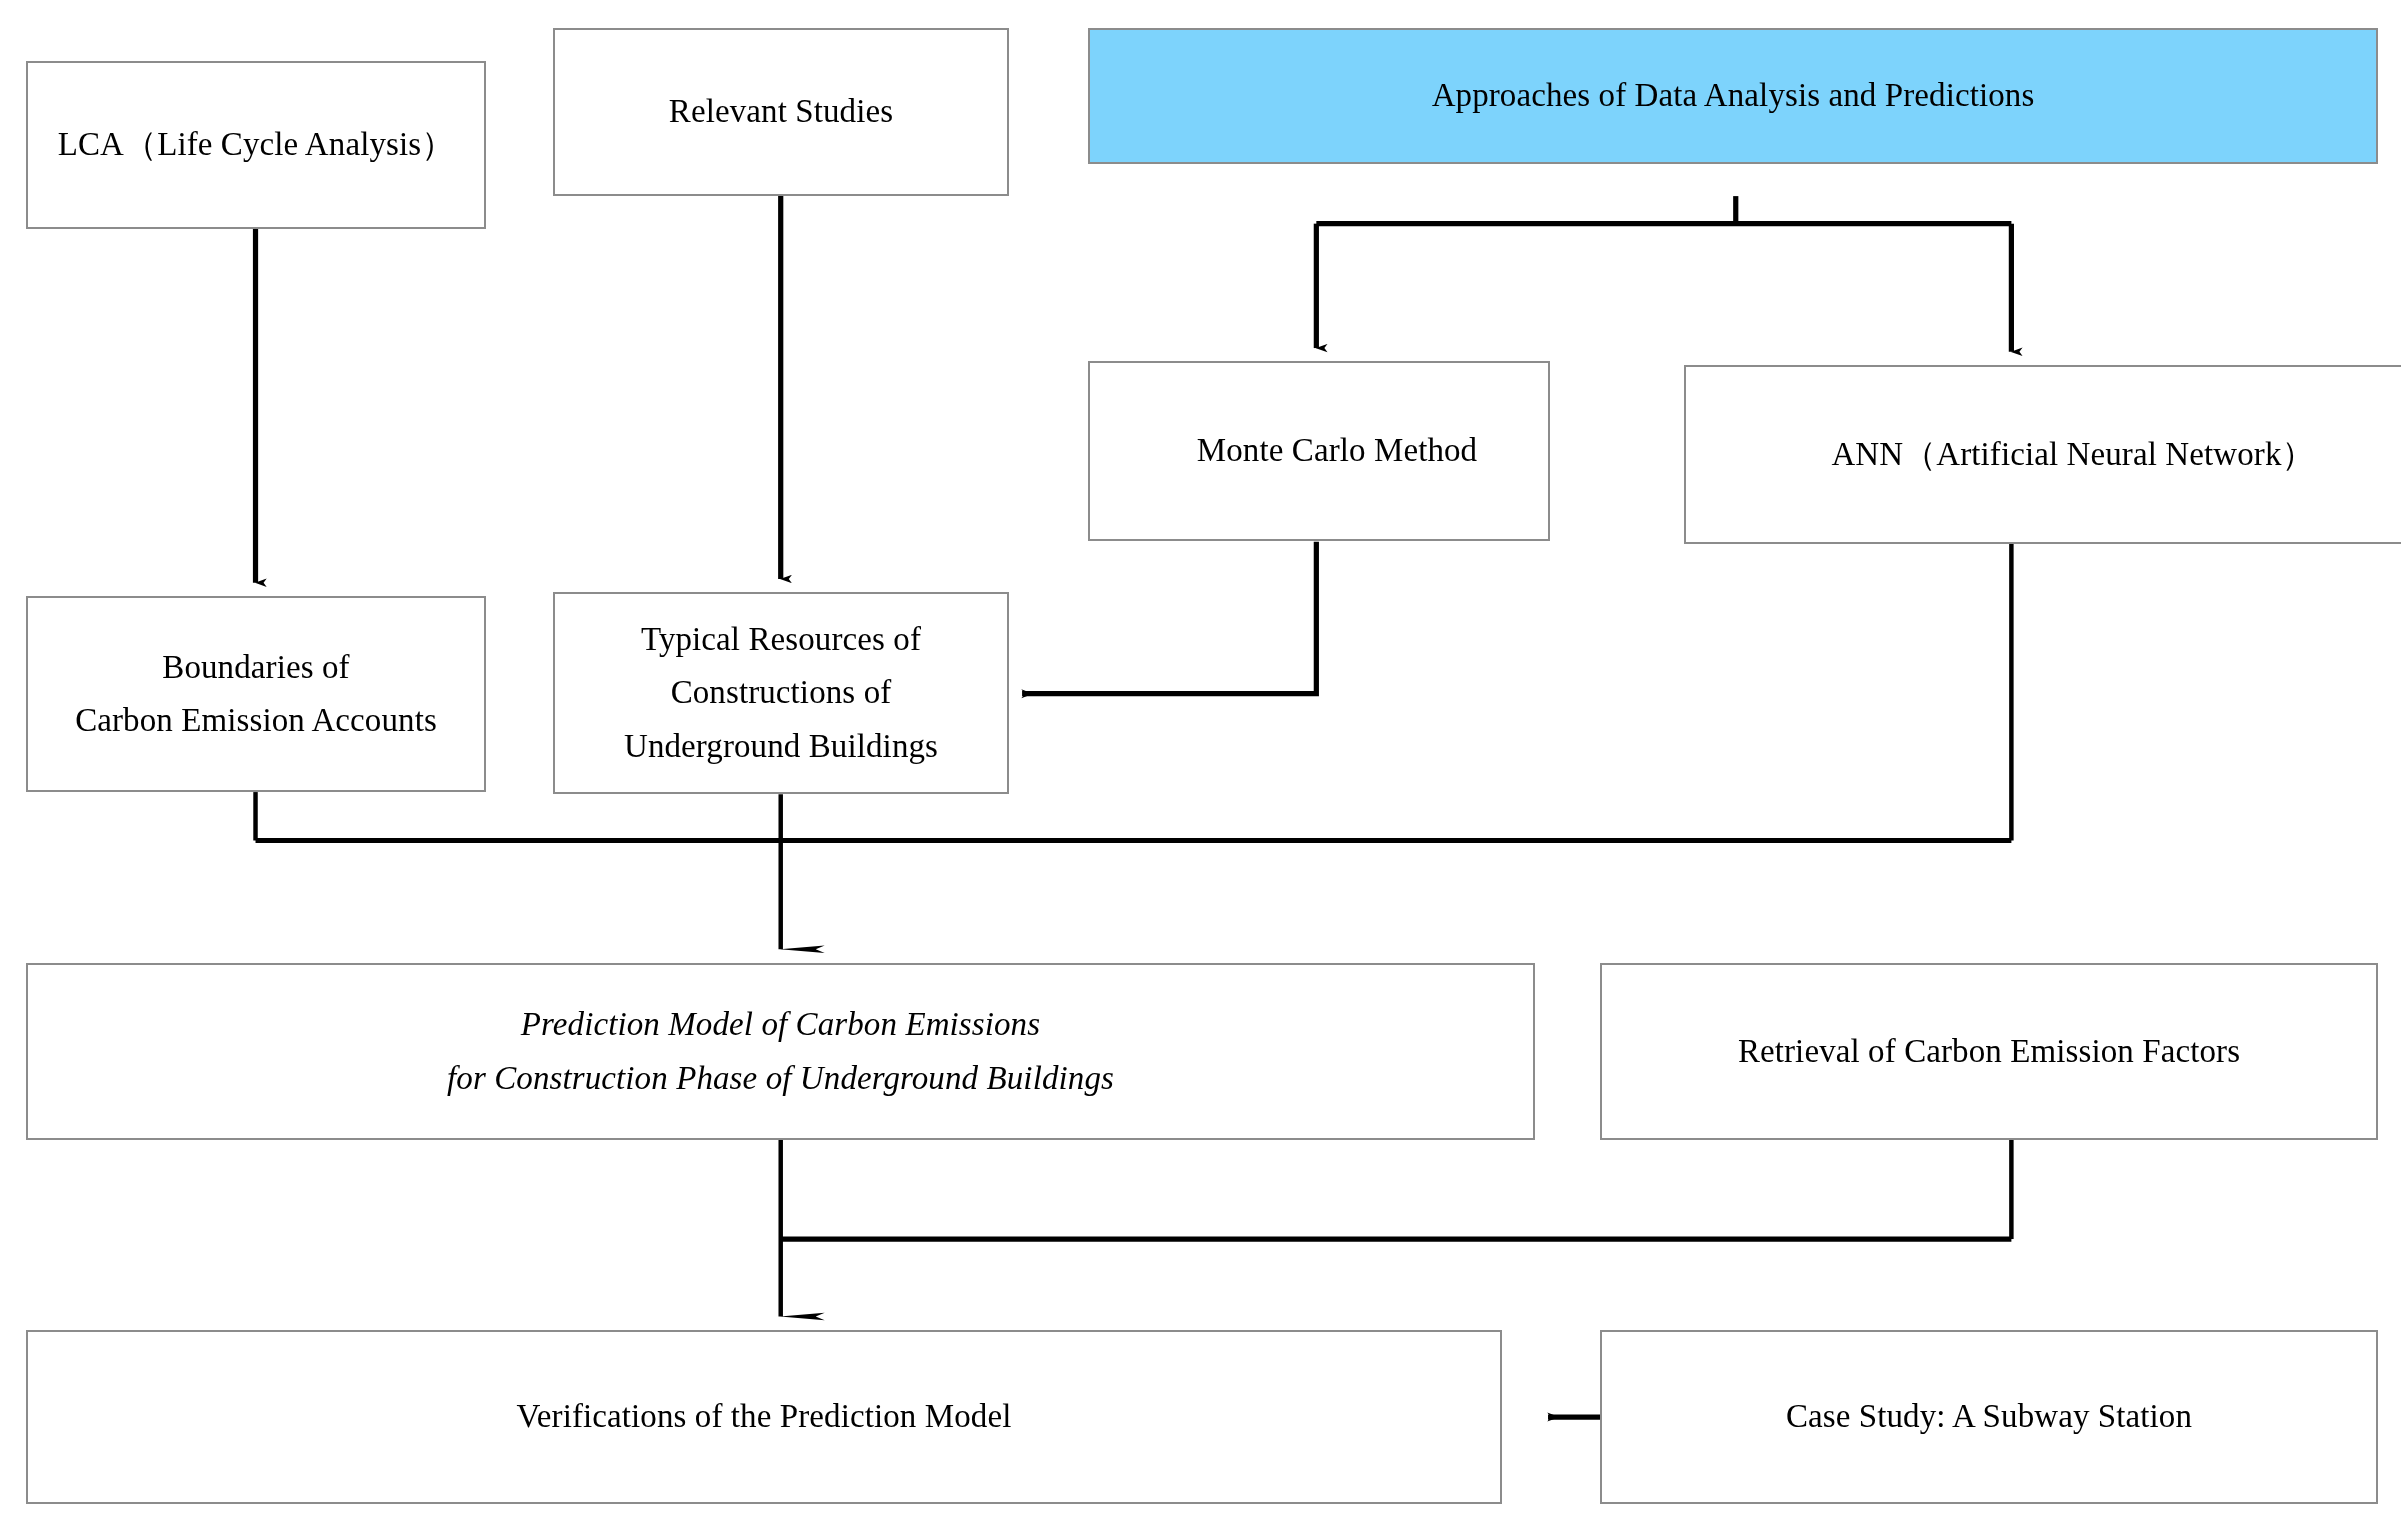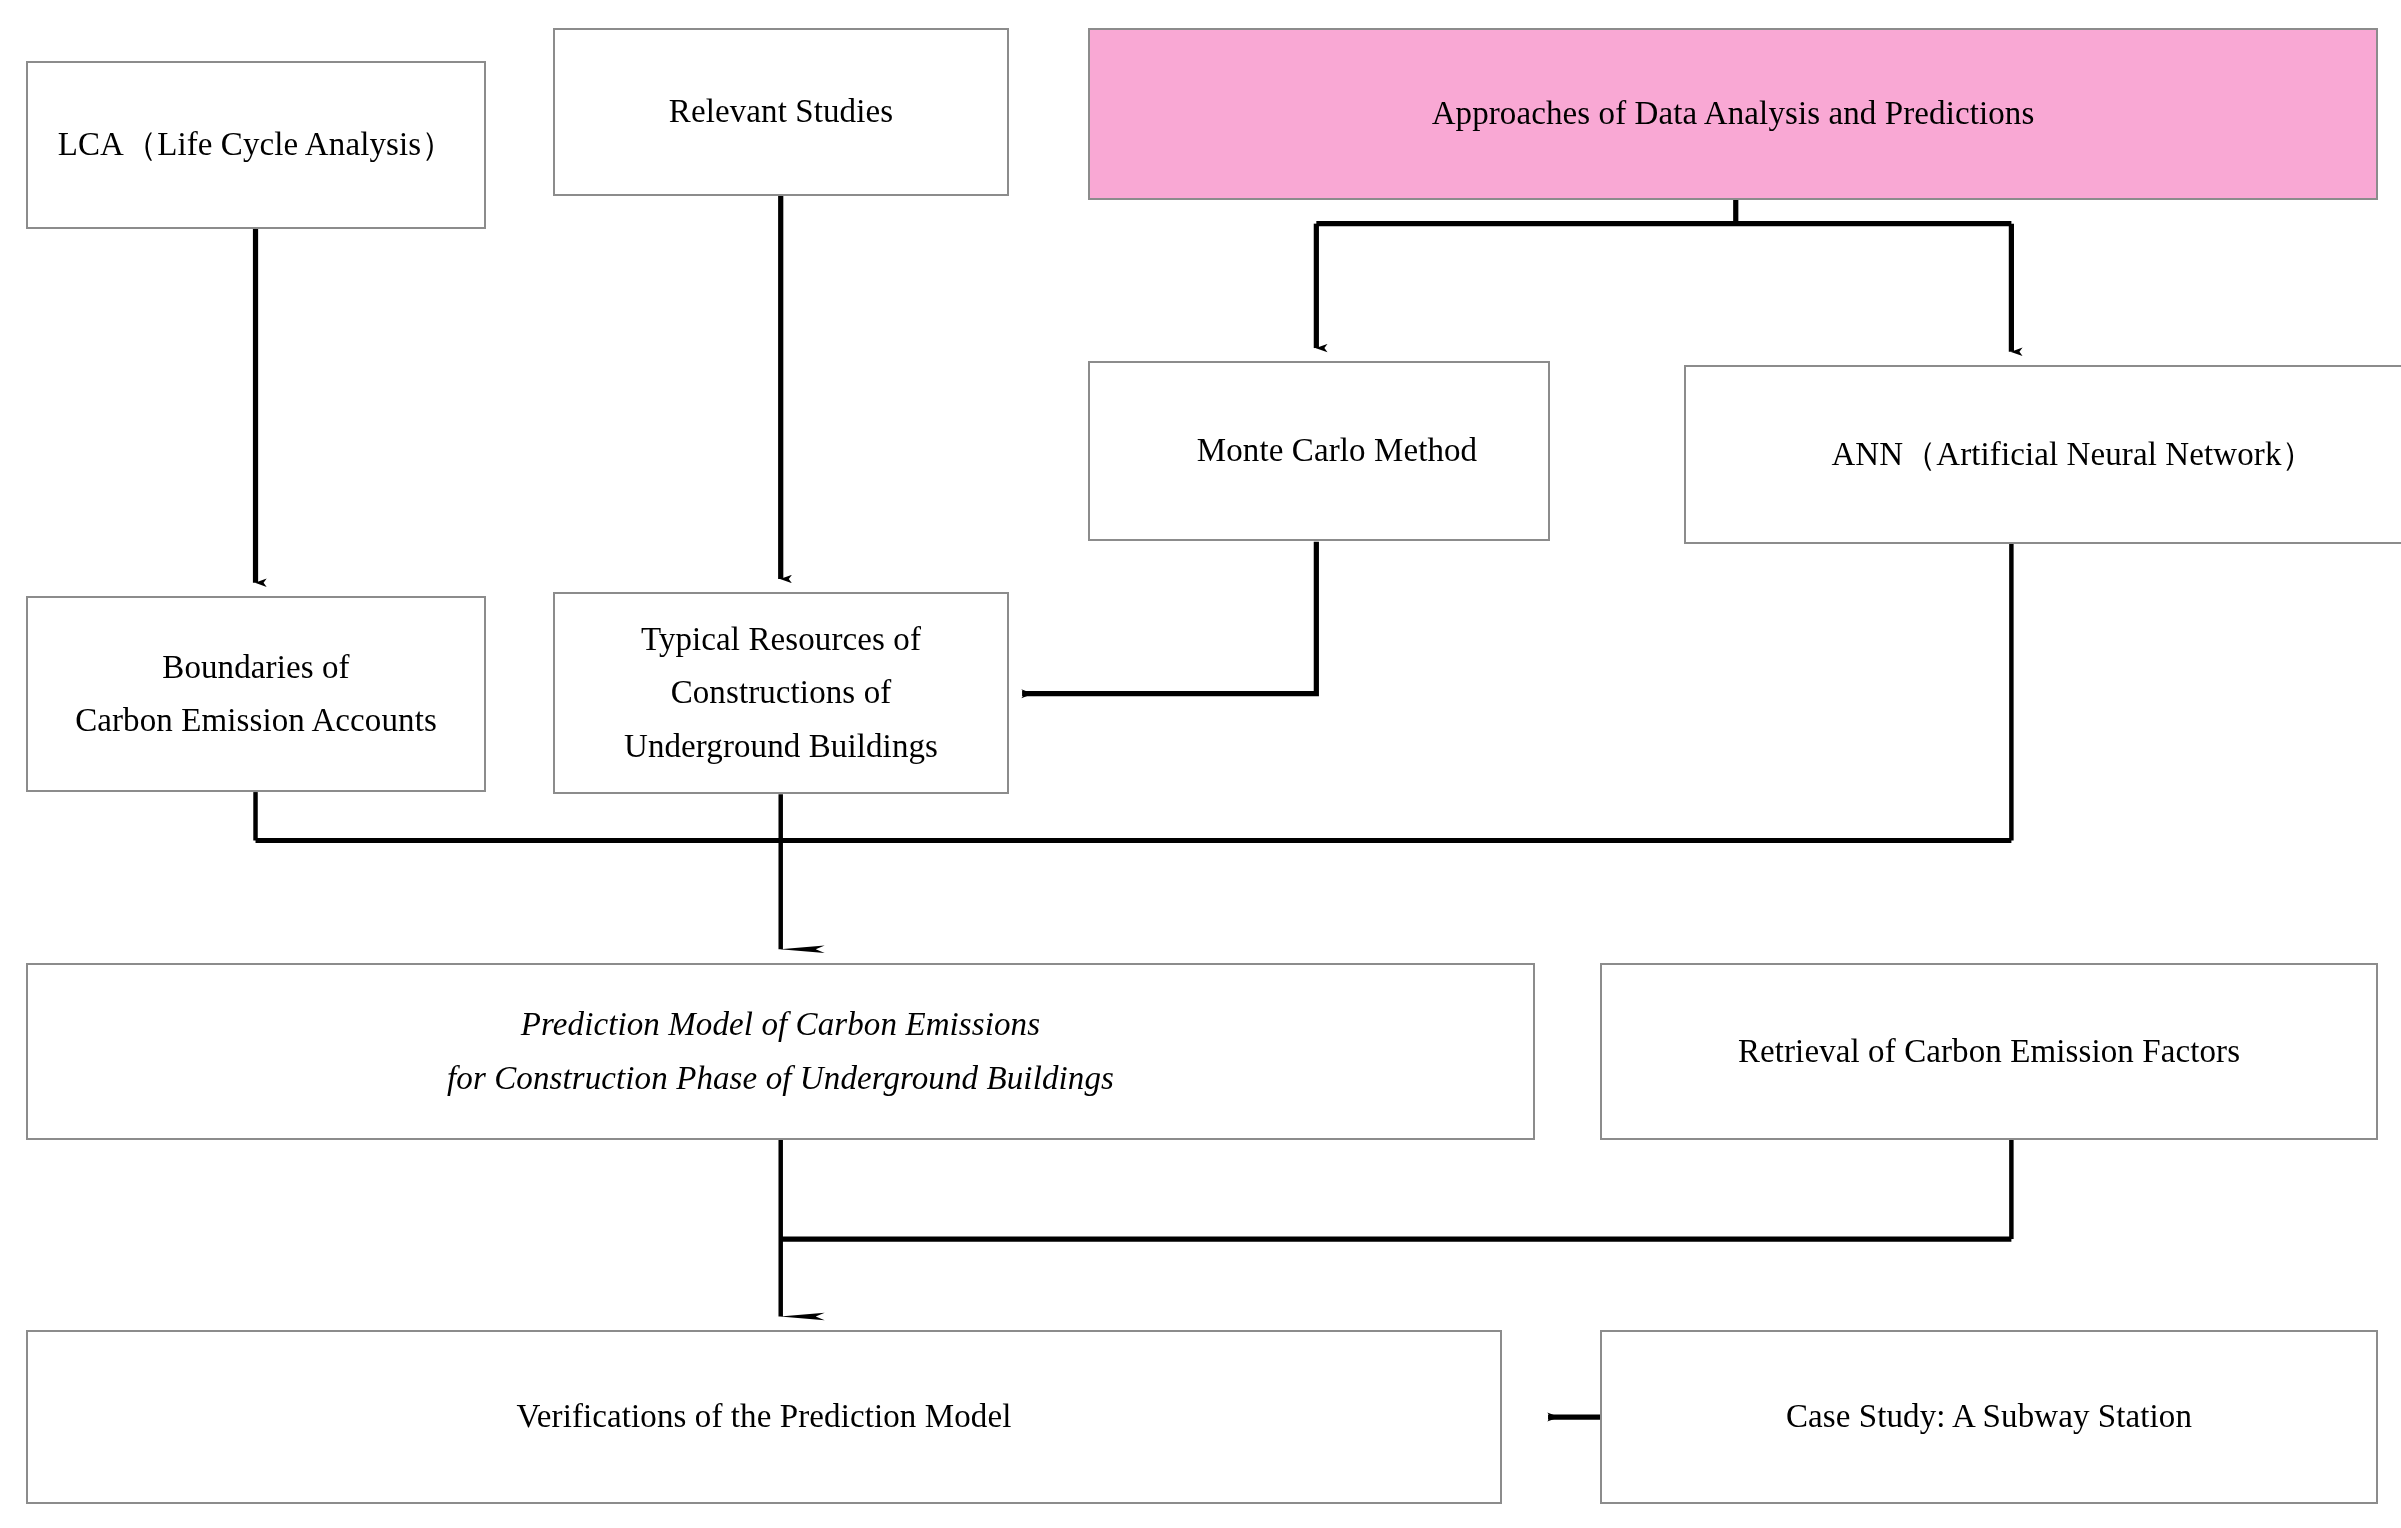--- a/index.html
+++ b/index.html
@@ -104,21 +104,21 @@
       <line x1="2148" y1="1902" x2="2078" y2="1902" stroke="#000000" stroke-width="7" marker-end="url(#arrow-left)"></line>
     </g>
   </svg>
 
   <div class="node" style="left: 26px; top: 27.6px; width: 460px; height: 168px; border-color: rgb(140, 140, 140); background: rgb(255, 255, 255); color: rgb(0, 0, 0); margin-top: 33px;">
     <span class="node-label">LCA（Life Cycle Analysis）</span>
   </div>
   <div class="node" style="left: 553px; top: 27.6px; width: 456px; height: 168px; border-color: rgb(140, 140, 140); background: rgb(255, 255, 255); color: rgb(0, 0, 0);">
     <span class="node-label">Relevant Studies</span>
   </div>
-  <div class="node" style="left: 1088px; top: 27.6px; width: 1290px; height: 172px; border-color: rgb(140, 140, 140); background: #f9a8d4; color: rgb(0, 0, 0);">
+  <div class="node" style="left: 1088px; top: 27.6px; width: 1290px; height: 136px; border-color: rgb(140, 140, 140); background: #7dd3fc; color: rgb(0, 0, 0);">
     <span class="node-label">Approaches of Data Analysis and Predictions</span>
   </div>
   <div class="node" style="left: 1088px; top: 361px; width: 462px; height: 180px; border-color: rgb(140, 140, 140); background: rgb(255, 255, 255); color: rgb(0, 0, 0); padding-left: 36px;">
     <span class="node-label">Monte Carlo Method</span>
   </div>
   <div class="node" style="left: 1684px; top: 365px; width: 778px; height: 179px; border-color: rgb(140, 140, 140); background: rgb(255, 255, 255); color: rgb(0, 0, 0);">
     <span class="node-label">ANN（Artificial Neural Network）</span>
   </div>
   <div class="node" style="left: 553px; top: 592px; width: 456px; height: 202px; border-color: rgb(140, 140, 140); background: rgb(255, 255, 255); color: rgb(0, 0, 0);">
     <span class="node-label">Typical Resources of

